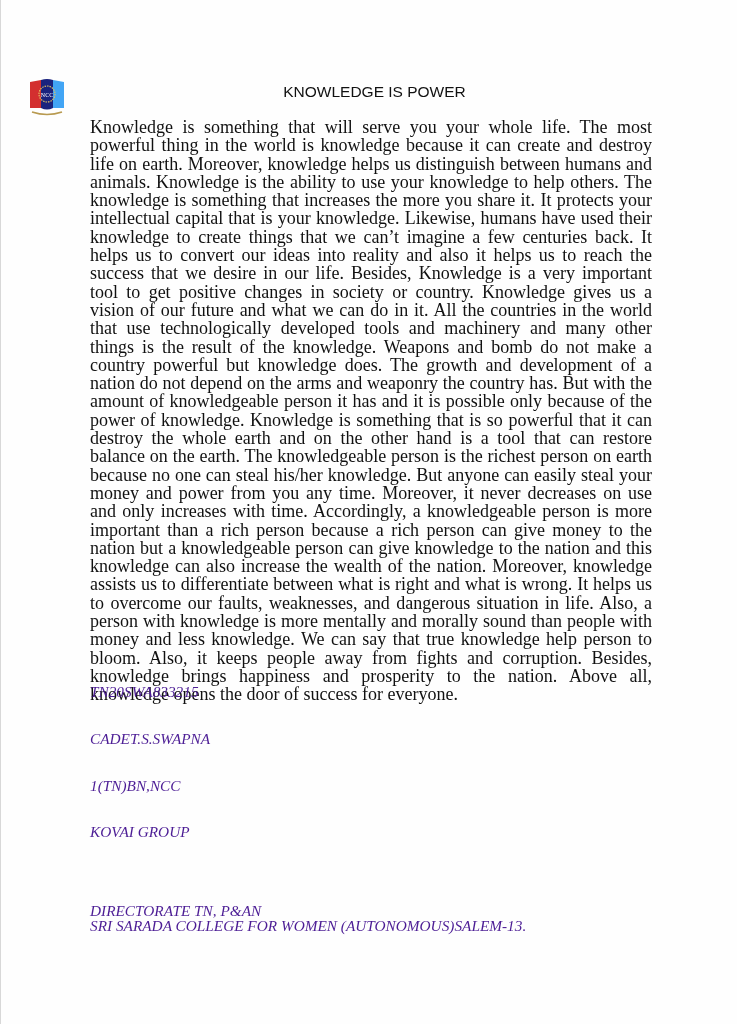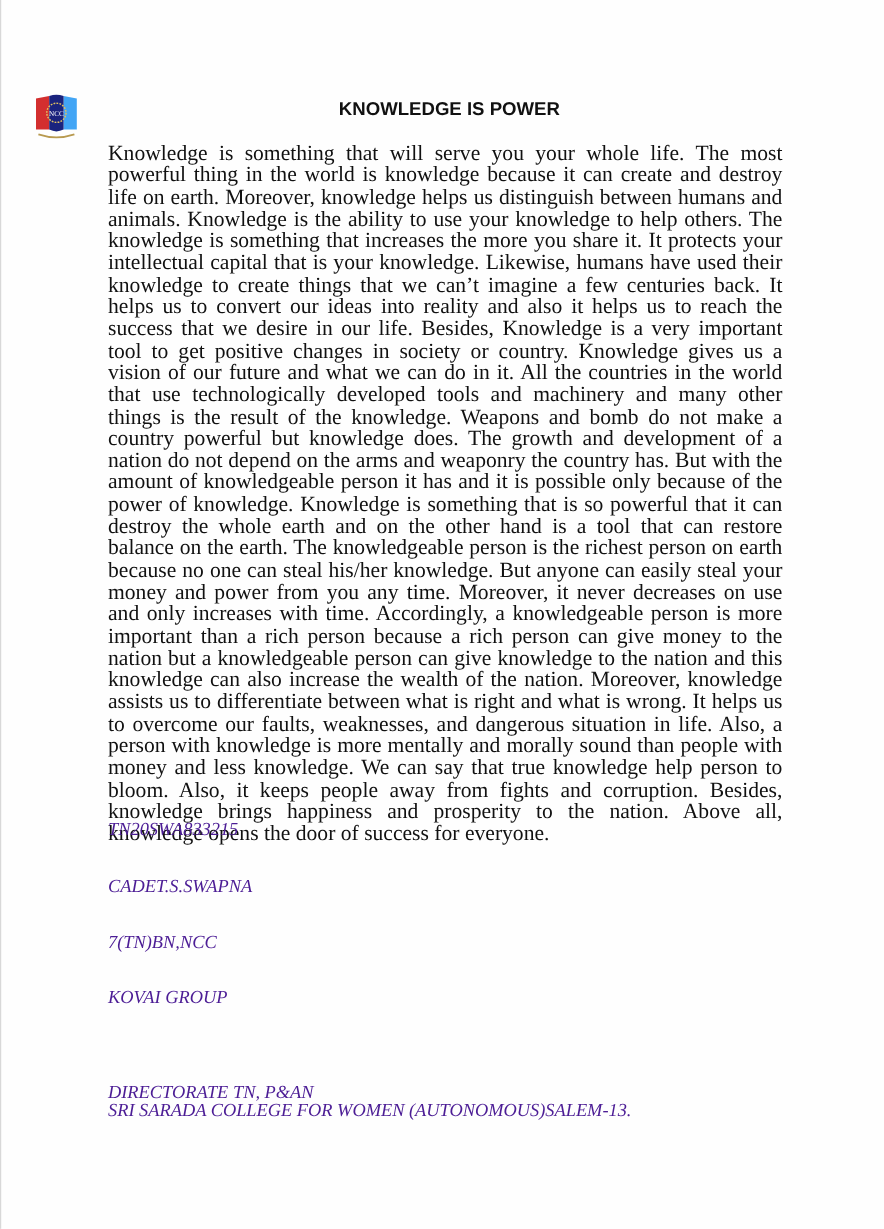--- a/index.html
+++ b/index.html
@@ -3,21 +3,21 @@
 <meta charset="utf-8">
 <style>
   html, body { margin: 0; padding: 0; }
   body {
     width: 737px; height: 1024px; background: #fefefe; position: relative; overflow: hidden;
     border-left: 1px solid #d8d8d8; box-sizing: border-box;
   }
   .logo { position: absolute; left: 28px; top: 78px; width: 36px; height: 40px; }
   .title {
     position: absolute; left: 0; width: 737px; top: 83px; text-align: center;
-    font-family: "Liberation Sans", sans-serif; font-weight: bold; font-size: 15.5px; color: #111;
+    font-family: "Liberation Sans", sans-serif; font-weight: normal; font-size: 15.5px; color: #111;
     padding-left: 10px; box-sizing: border-box;
   }
   .body-text {
     position: absolute; left: 89px; top: 118px; width: 562px;
     font-family: "Liberation Serif", serif; font-size: 18px; line-height: 18.3px;
     color: #111; text-align: justify; margin: 0;
   }
   .sig { position: absolute; left: 89px; font-family: "Liberation Serif", serif; font-style: italic; font-size: 15.3px; color: #4c1d95; margin: 0; }
 </style>
 </head>
@@ -33,16 +33,16 @@
     <path d="M3 34 Q18 39 33 34" fill="none" stroke="#b89a50" stroke-width="1.5"></path>
   </svg>
 </div>
 
 <div class="title">KNOWLEDGE IS POWER</div>
 
 <p class="body-text">Knowledge is something that will serve you your whole life. The most powerful thing in the world is knowledge because it can create and destroy life on earth. Moreover, knowledge helps us distinguish between humans and animals. Knowledge is the ability to use your knowledge to help others. The knowledge is something that increases the more you share it. It protects your intellectual capital that is your knowledge. Likewise, humans have used their knowledge to create things that we can’t imagine a few centuries back. It helps us to convert our ideas into reality and also it helps us to reach the success that we desire in our life. Besides, Knowledge is a very important tool to get positive changes in society or country. Knowledge gives us a vision of our future and what we can do in it. All the countries in the world that use technologically developed tools and machinery and many other things is the result of the knowledge. Weapons and bomb do not make a country powerful but knowledge does. The growth and development of a nation do not depend on the arms and weaponry the country has. But with the amount of knowledgeable person it has and it is possible only because of the power of knowledge. Knowledge is something that is so powerful that it can destroy the whole earth and on the other hand is a tool that can restore balance on the earth. The knowledgeable person is the richest person on earth because no one can steal his/her knowledge. But anyone can easily steal your money and power from you any time. Moreover, it never decreases on use and only increases with time. Accordingly, a knowledgeable person is more important than a rich person because a rich person can give money to the nation but a knowledgeable person can give knowledge to the nation and this knowledge can also increase the wealth of the nation. Moreover, knowledge assists us to differentiate between what is right and what is wrong. It helps us to overcome our faults, weaknesses, and dangerous situation in life. Also, a person with knowledge is more mentally and morally sound than people with money and less knowledge. We can say that true knowledge help person to bloom. Also, it keeps people away from fights and corruption. Besides, knowledge brings happiness and prosperity to the nation. Above all, knowledge opens the door of success for everyone.</p>
 
 <p class="sig" style="top:683px">TN20SWA833215</p>
 <p class="sig" style="top:730px">CADET.S.SWAPNA</p>
-<p class="sig" style="top:777px">7(TN)BN,NCC</p>
+<p class="sig" style="top:777px">1(TN)BN,NCC</p>
 <p class="sig" style="top:823px">KOVAI GROUP</p>
 <p class="sig" style="top:902px">DIRECTORATE TN, P&amp;AN</p>
 <p class="sig" style="top:917px">SRI SARADA COLLEGE FOR WOMEN (AUTONOMOUS)SALEM-13.</p>
 
 </body></html>

